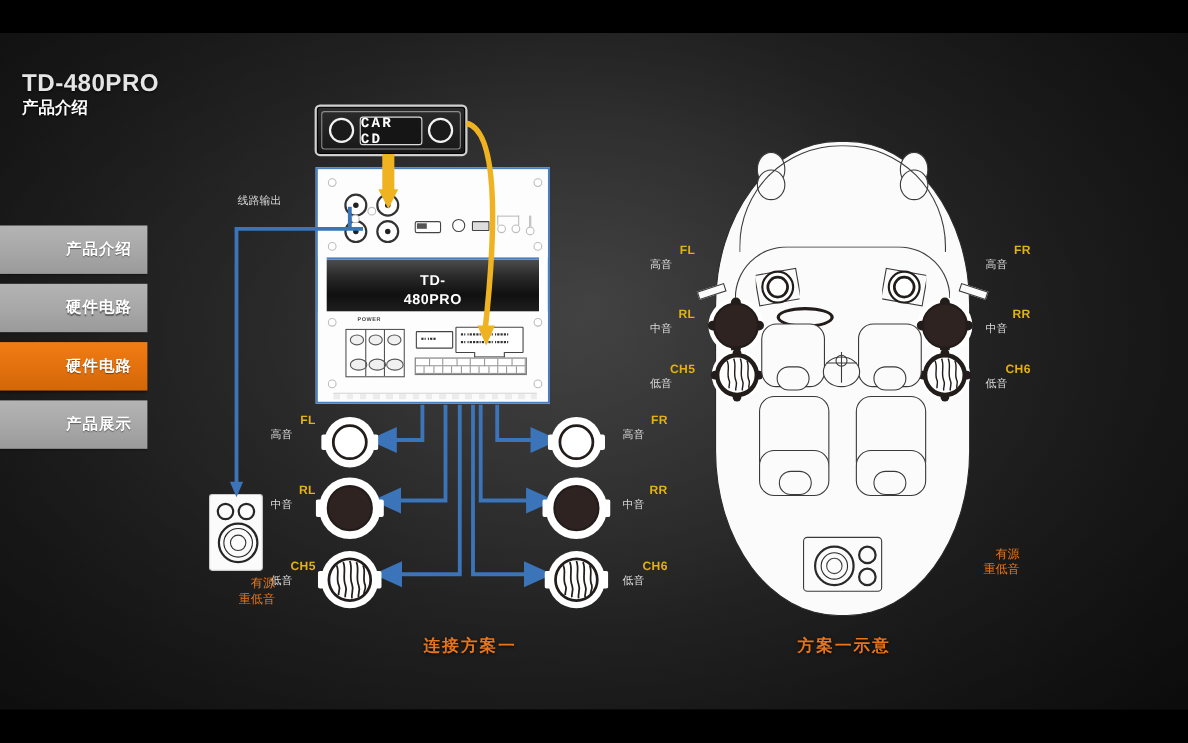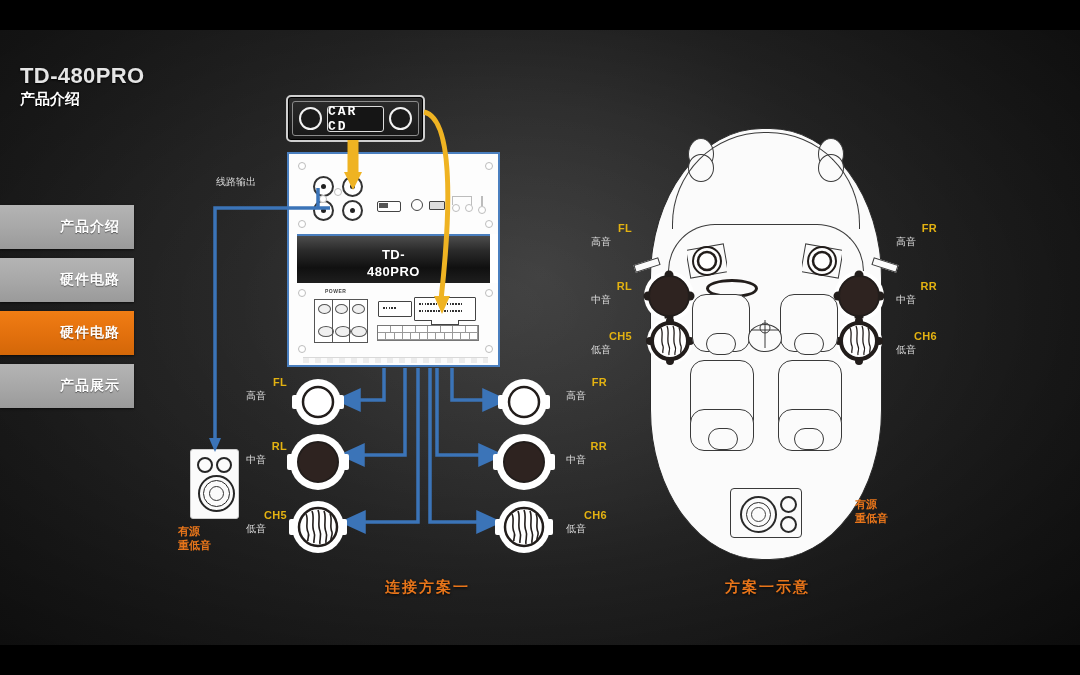--- a/index.html
+++ b/index.html
@@ -47,21 +47,21 @@
     background:linear-gradient(180deg,#f07d14 0%,#e2700d 55%,#d36708 100%);
     color:#ffffff;
   }
   .nav-item.contents{letter-spacing:2px;font-size:14px;}
 
   
   #diagram{position:absolute;left:0;top:0;width:1080px;height:675px;z-index:5;}
   .lbl{position:absolute;text-align:center;line-height:13px;}
   .lbl .ch{color:#e3b211;font-size:11px;font-weight:bold;letter-spacing:.3px;text-align:right;}
   .lbl .cn{color:#dddddd;font-size:10px;}
-  .lbl-or{position:absolute;color:#e8751a;font-size:11px;font-weight:bold;text-align:left;line-height:14px;}
+  .lbl-or{position:absolute;color:#e8751a;font-size:11px;font-weight:normal;text-align:right;line-height:14px;}
   .lbl-wh{position:absolute;color:#d8d8d8;font-size:10px;text-align:center;}
 
   .caption{position:absolute;color:#e8751a;font-size:15px;font-weight:bold;letter-spacing:2px;
     text-shadow:0 1px 3px rgba(0,0,0,.85);}
 
   
   #head-unit{
     position:absolute;left:286px;top:95px;width:135px;height:43px;
     border:2px solid #cfcfcf;border-radius:5px;
     background:linear-gradient(180deg,#2c2c2c,#171717);

